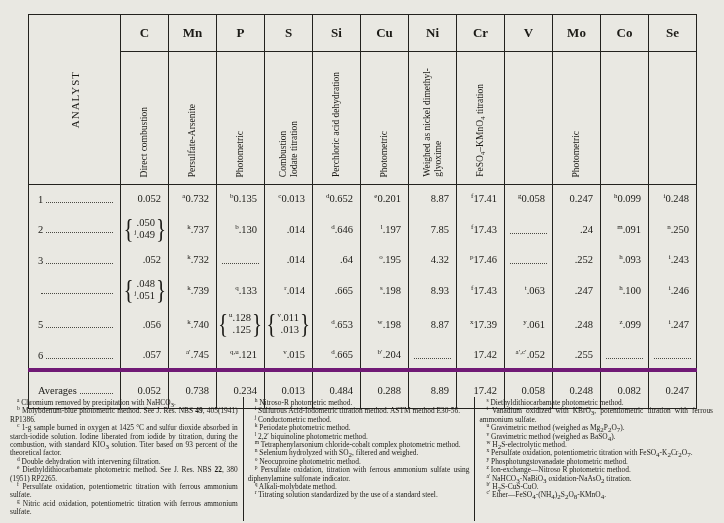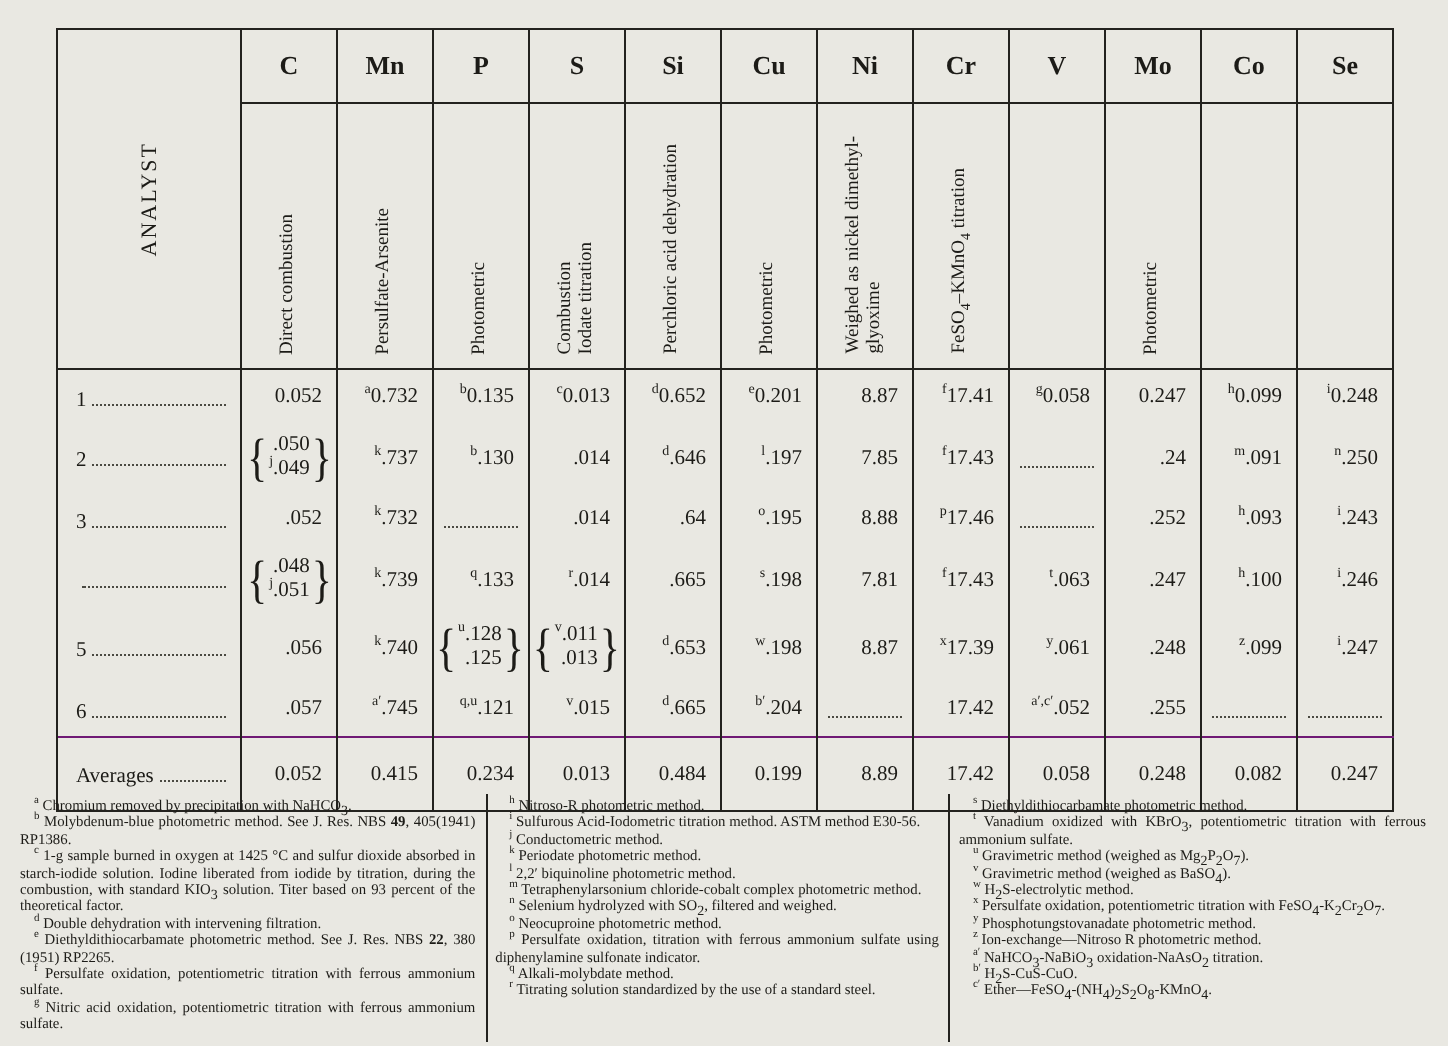--- a/index.html
+++ b/index.html
@@ -51,21 +51,21 @@
   sub{font-size:7px;line-height:0;}
   tr.datarow td{height:27px;}
   tr.datarow.tall td{height:34px;}
   td.labelcell{border-left:none;}
   .labelflex{display:flex;align-items:baseline;padding:0 5px 0 9px;}
   .labelflex .leader{flex:1;border-bottom:1px dotted #4a4942;margin:0 2px 3px 3px;height:10px;}
   .dots{border-bottom:1px dotted #4a4942;height:12px;margin:0 5px 4px 5px;}
   .bracewrap{display:flex;justify-content:flex-end;align-items:center;padding-right:2px;}
   .brace{font-size:21px;transform:scaleY(1.25);line-height:1;font-weight:400;}
   .stack{display:flex;flex-direction:column;align-items:flex-end;line-height:12px;padding:0 1px;}
-  tr.avgrow td{border-top:1px solid #701a75;height:36px;}
+  tr.avgrow td{border-top:4px solid #701a75;height:36px;}
 
   
   .footnotes{
     position:absolute;left:6px;top:397px;width:712px;height:124px;
     display:flex;
   }
   .fncol{
     font-size:7.4px;line-height:8.4px;
     text-align:justify;
     padding:2px 5px 0 4px;
@@ -252,21 +252,21 @@
           <td class="cell">
             <div class="val">.014</div>
           </td>
           <td class="cell">
             <div class="val">.64</div>
           </td>
           <td class="cell">
             <div class="val"><sup>o</sup>.195</div>
           </td>
           <td class="cell">
-            <div class="val">8.88</div>
+            <div class="val">4.32</div>
           </td>
           <td class="cell">
             <div class="val"><sup>p</sup>17.46</div>
           </td>
           <td class="cell">
             <div class="dots"></div>
           </td>
           <td class="cell">
             <div class="val">.252</div>
           </td>
@@ -303,21 +303,21 @@
           <td class="cell">
             <div class="val"><sup>r</sup>.014</div>
           </td>
           <td class="cell">
             <div class="val">.665</div>
           </td>
           <td class="cell">
             <div class="val"><sup>s</sup>.198</div>
           </td>
           <td class="cell">
-            <div class="val">7.81</div>
+            <div class="val">8.93</div>
           </td>
           <td class="cell">
             <div class="val"><sup>f</sup>17.43</div>
           </td>
           <td class="cell">
             <div class="val"><sup>t</sup>.063</div>
           </td>
           <td class="cell">
             <div class="val">.247</div>
           </td>
@@ -434,33 +434,33 @@
           <td class="labelcell">
             <div class="labelflex">
               <span class="rowlabel">Averages</span>
               <span class="leader"></span>
             </div>
           </td>
           <td class="cell">
             <div class="val">0.052</div>
           </td>
           <td class="cell">
-            <div class="val">0.415</div>
+            <div class="val">0.738</div>
           </td>
           <td class="cell">
             <div class="val">0.234</div>
           </td>
           <td class="cell">
             <div class="val">0.013</div>
           </td>
           <td class="cell">
             <div class="val">0.484</div>
           </td>
           <td class="cell">
-            <div class="val">0.199</div>
+            <div class="val">0.288</div>
           </td>
           <td class="cell">
             <div class="val">8.89</div>
           </td>
           <td class="cell">
             <div class="val">17.42</div>
           </td>
           <td class="cell">
             <div class="val">0.058</div>
           </td>

